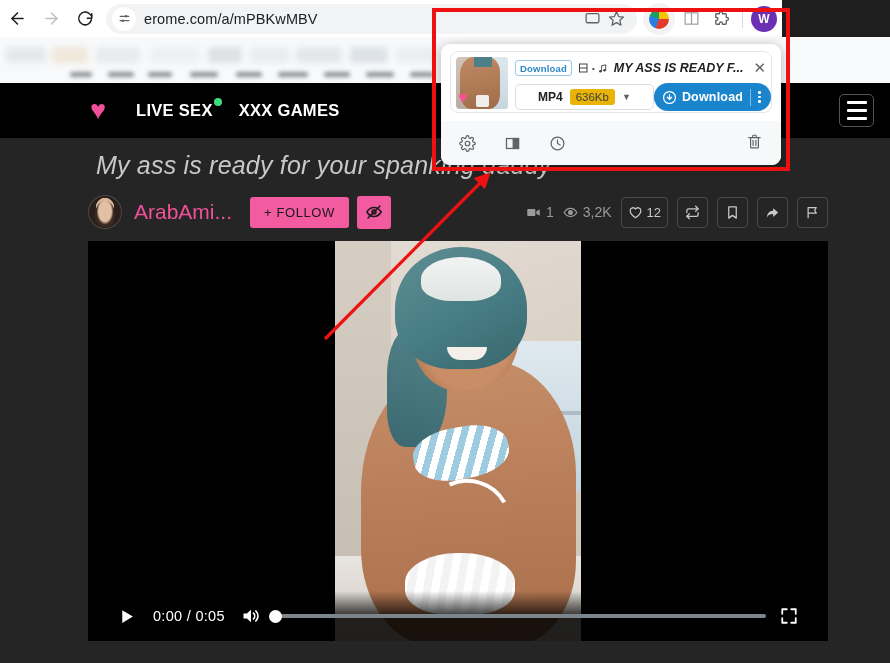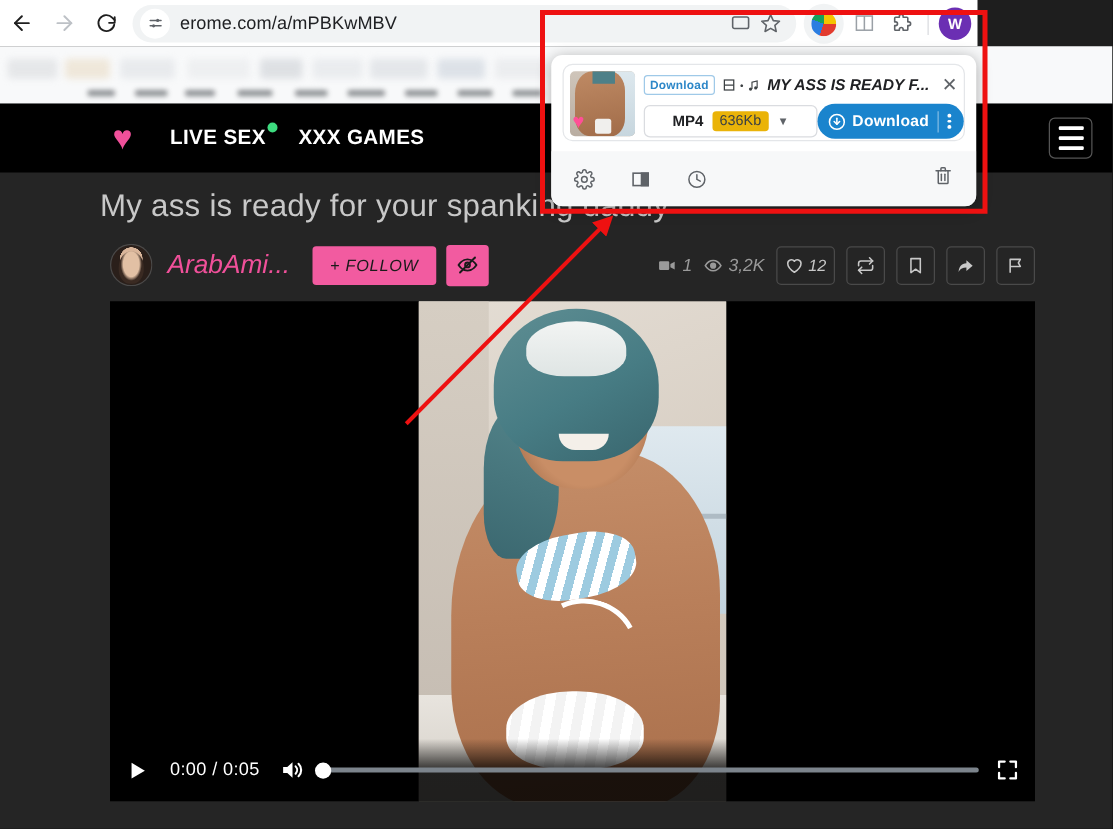--- a/index.html
+++ b/index.html
@@ -86,27 +86,28 @@
     background: #3ddc7f; border-radius: 50%;
   }
   .burger {
     position: absolute; right: 16px; top: 11px; width: 35px; height: 33px;
     border: 1px solid #555; border-radius: 5px;
     display: flex; flex-direction: column; align-items: center; justify-content: center; gap: 5px;
   }
   .burger span { display: block; width: 20px; height: 3px; background: #fff; border-radius: 1px; }
 
   .album-title {
-    position: absolute; left: 80px; top: 68px;
+    position: absolute; left: 96px; top: 68px;
     font-size: 25px; color: #c8c8c8; font-weight: 400; letter-spacing: .2px;
     white-space: nowrap;
+    font-style: italic;
   }
   .meta-row {
     position: absolute; left: 88px; top: 108px; width: 740px; height: 42px;
-    display: flex; align-items: center; font-style: italic;
+    display: flex; align-items: center;
   }
   .avatar-img {
     width: 34px; height: 34px; border-radius: 50%;
     background: radial-gradient(circle at 50% 35%, #d9b59a 0 32%, #2a1f1a 33% 100%);
     box-shadow: inset 0 0 0 1px #4a4a4a;
     position: relative; overflow: hidden; flex: 0 0 auto;
   }
   .avatar-img::after {
     content:""; position:absolute; left:7px; top:6px; width:20px; height:26px;
     border-radius: 50% 50% 45% 45%;
@@ -183,21 +184,21 @@
     border-radius: 48% 48% 40% 40%;
     background: repeating-linear-gradient(100deg,#ffffff 0 8px,#f3f3f3 8px 16px);
   }
   .vf-strap {
     position:absolute; left:92px; top:238px; width:84px; height:78px;
     border-radius: 50%; border: 4px solid #ffffff; border-color: #ffffff transparent transparent transparent;
     transform: rotate(18deg);
   }
   .controls {
     position: absolute; left: 0; bottom: 0; width: 740px; height: 50px;
-    display: flex; align-items: center; padding: 0 13px;
+    display: flex; align-items: center; padding: 0 30px;
     background: linear-gradient(transparent, rgba(0,0,0,.85) 55%);
   }
   .ctl { color: #ffffff; display: flex; align-items: center; justify-content: center; flex: 0 0 auto; }
   .time { color: #ffffff; font-size: 14.5px; margin: 0 16px 0 18px; letter-spacing: .3px; white-space: nowrap; }
   .seek { flex: 1 1 auto; height: 4px; background: #7c848c; border-radius: 2px; margin: 0 14px 0 14px; position: relative; }
   .seek-knob {
     position: absolute; left: -6px; top: -4.5px; width: 13px; height: 13px;
     background: #ffffff; border-radius: 50%;
   }
 

